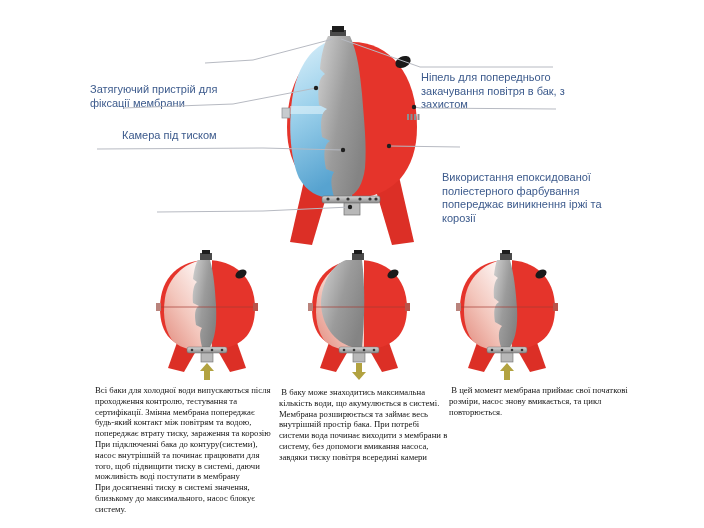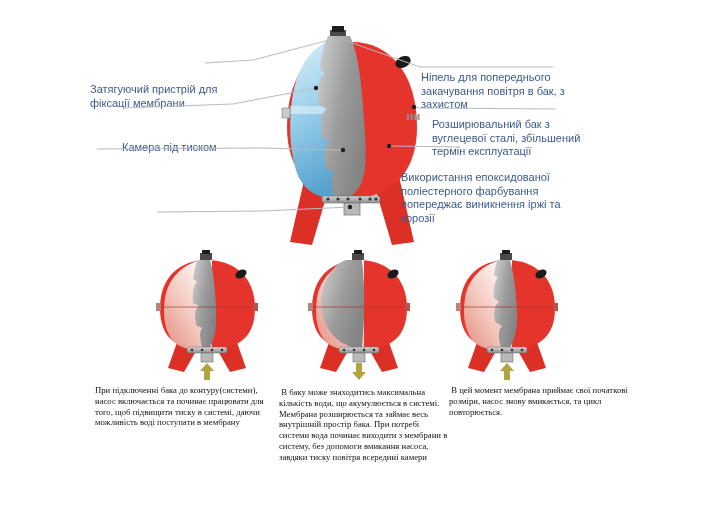--- a/index.html
+++ b/index.html
@@ -67,29 +67,26 @@
         <circle cx="82" cy="177" r="1.6"></circle>
       <circle cx="94" cy="177" r="1.6"></circle>
         <circle cx="104" cy="177" r="1.6"></circle>
         <circle cx="110" cy="177" r="1.6"></circle>
     </g>
     <rect x="78" y="181" width="16" height="12" fill="#b8b8b8" stroke="#6e6e6e" stroke-width="0.7"></rect>
   </svg>
 
   <div class="lbl ra" style="left:90px;top:36px;width:162px">Затягуючий пристрій для
 фіксації мембрани</div>
-  <div class="lbl" style="left:122px;top:94px">Камера під тиском</div>
+  <div class="lbl" style="left:122px;top:82px">Камера під тиском</div>
 
   <div class="lbl" style="left:421px;top:24px;width:188px">Ніпель для попереднього
 закачування повітря в бак, з
 захистом</div>
-  <div class="lbl" style="left:432px;top:71px;width:178px">Розширювальний бак з
-вуглецевої сталі, збільшений
-термін експлуатації</div>
-  <div class="lbl" style="left:401px;top:124px;width:198px">Використання епоксидованої
+  <div class="lbl" style="left:442px;top:124px;width:198px">Використання епоксидованої
 поліестерного фарбування
 попереджає виникнення іржі та
 корозії</div>
 
   <svg class="overlay" width="704" height="528">
     <g stroke="var(--leader_gray)" stroke-width="1" fill="none">
       <polyline points="205,63 253,60 333,39"></polyline>
       <polyline points="123,108 233,104 316,88"></polyline>
       <polyline points="97,149 263,148 343,150"></polyline>
       <polyline points="157,212 263,211 350,207"></polyline>
@@ -169,21 +166,23 @@
       <circle cx="42" cy="100" r="1.3"></circle>
         <circle cx="52" cy="100" r="1.3"></circle>
       <circle cx="62" cy="100" r="1.3"></circle>
         <circle cx="72" cy="100" r="1.3"></circle>
     </g>
     <rect x="51" y="103" width="12" height="9" fill="#b8b8b8" stroke="#6e6e6e" stroke-width="0.6"></rect>
     <polygon points="57,113 64,121 60,121 60,130 54,130 54,121 50,121" fill="var(--arrow_olive)"></polygon>
   </svg>
 
   <div class="col" style="left:95px;top:385px;width:180px">
-    <p>При підключенні бака до контуру(системи), насос включається та починає працювати для того, щоб підвищити тиску в системі, даючи можливість воді поступати в мембрану</p>
+    <p>Всі баки для холодної води випускаються після проходження контролю, тестування та сертифікації. Змінна мембрана попереджає будь-який контакт між повітрям та водою, попереджає втрату тиску, зараження та корозію</p>
+    <p>При підключенні бака до контуру(системи), насос внутрішній та починає працювати для того, щоб підвищити тиску в системі, даючи можливість воді поступати в мембрану</p>
+    <p>При досягненні тиску в системі значення, близькому до максимального, насос блокує систему.</p>
   </div>
   <div class="col" style="left:279px;top:387px;width:170px">
     <p> В баку може знаходитись максимальна кількість води, що акумулюється в системі. Мембрана розширюється та займає весь внутрішній простір бака. При потребі системи вода починає виходити з мембрани в систему, без допомоги вмикання насоса, завдяки тиску повітря всередині камери</p>
   </div>
   <div class="col" style="left:449px;top:385px;width:182px">
     <p> В цей момент мембрана приймає свої початкові розміри, насос знову вмикається, та цикл повторюється.</p>
   </div>
 
 </div>
 

